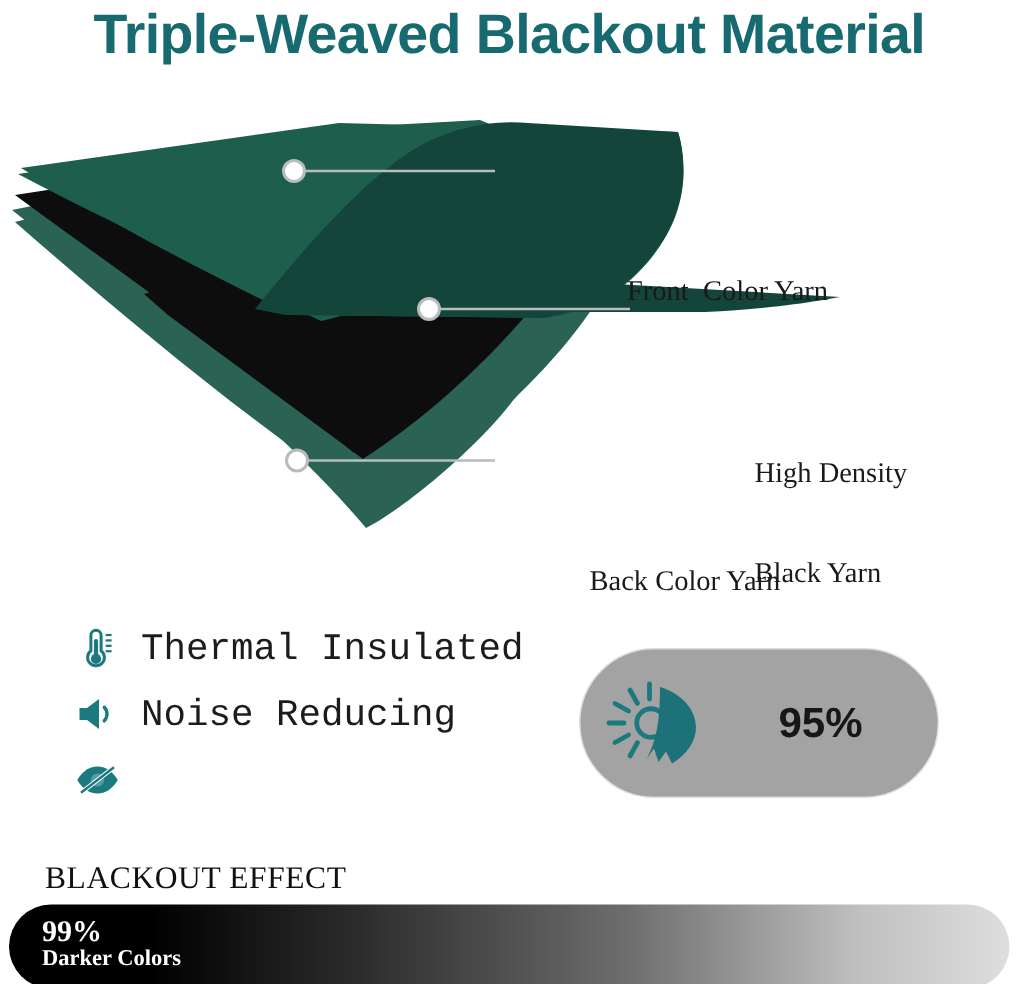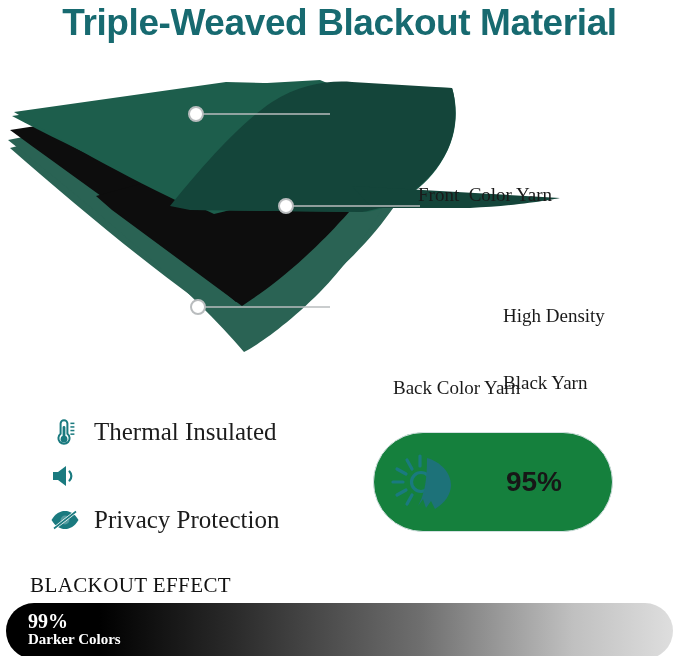--- a/index.html
+++ b/index.html
@@ -70,36 +70,36 @@
     width: 34px;
     height: 34px;
     flex: 0 0 34px;
     display: flex;
     align-items: center;
     justify-content: center;
     color: #1a7a7f;
   }
   .feature-label {
     margin-left: 12px;
-    font-family: Liberation Serif, serif;
+    font-family: Liberation Mono, monospace;
     font-size: 25px;
     color: #1c1c1c;
     white-space: nowrap;
   }
 
   
   #badge {
     position: absolute;
-    left: 373px;
+    left: 386px;
     top: 432px;
     width: 240px;
     height: 100px;
     border: 1.5px solid #d3e0e1;
     border-radius: 50px;
-    background: #15803d;
+    background: #a3a3a3;
     display: flex;
     align-items: center;
     box-sizing: border-box;
   }
   #badge-icon {
     width: 76px;
     height: 68px;
     flex: 0 0 76px;
     margin-left: 12px;
     display: flex;
@@ -238,32 +238,32 @@
       <span class="feature-label">Thermal Insulated</span>
     </div>
 
     <div class="feature-row">
       <span class="feature-icon">
         <svg width="30" height="26" viewBox="0 0 30 26" xmlns="http://www.w3.org/2000/svg">
           <path d="M3 9 h5 L16 3 v20 L8 17 H3 Z" fill="#1a7a7f"></path>
           <path d="M19.5 8.5 a6.4 6.4 0 0 1 0 9" fill="none" stroke="#1a7a7f" stroke-width="2.2" stroke-linecap="round"></path>
         </svg>
       </span>
+      <span class="feature-label">Noise Reducing</span>
     </div>
 
     <div class="feature-row">
       <span class="feature-icon">
         <svg width="32" height="24" viewBox="0 0 32 24" xmlns="http://www.w3.org/2000/svg">
           <path d="M2.5 12 C6.5 5.5 11 3 16 3 C21 3 25.5 5.5 29.5 12 C25.5 18.5 21 21 16 21 C11 21 6.5 18.5 2.5 12 Z" fill="#1a7a7f"></path>
           <circle cx="16" cy="12" r="4.4" fill="#ffffff" opacity="0.25"></circle>
           <line x1="5" y1="20.5" x2="27" y2="3.5" stroke="#ffffff" stroke-width="3"></line>
           <line x1="5" y1="20.5" x2="27" y2="3.5" stroke="#1a7a7f" stroke-width="1.6"></line>
         </svg>
       </span>
-      <span class="feature-label">Privacy Protection</span>
     </div>
   </div>
 
   <div id="badge">
     <span id="badge-icon">
       <svg width="74" height="66" viewBox="0 0 74 66" xmlns="http://www.w3.org/2000/svg">
         <g stroke="#1a7a7f" stroke-width="3.2" stroke-linecap="round">
           <line x1="6" y1="33" x2="16" y2="33"></line>
           <line x1="10" y1="20" x2="19" y2="25"></line>
           <line x1="10" y1="46" x2="19" y2="41"></line>

